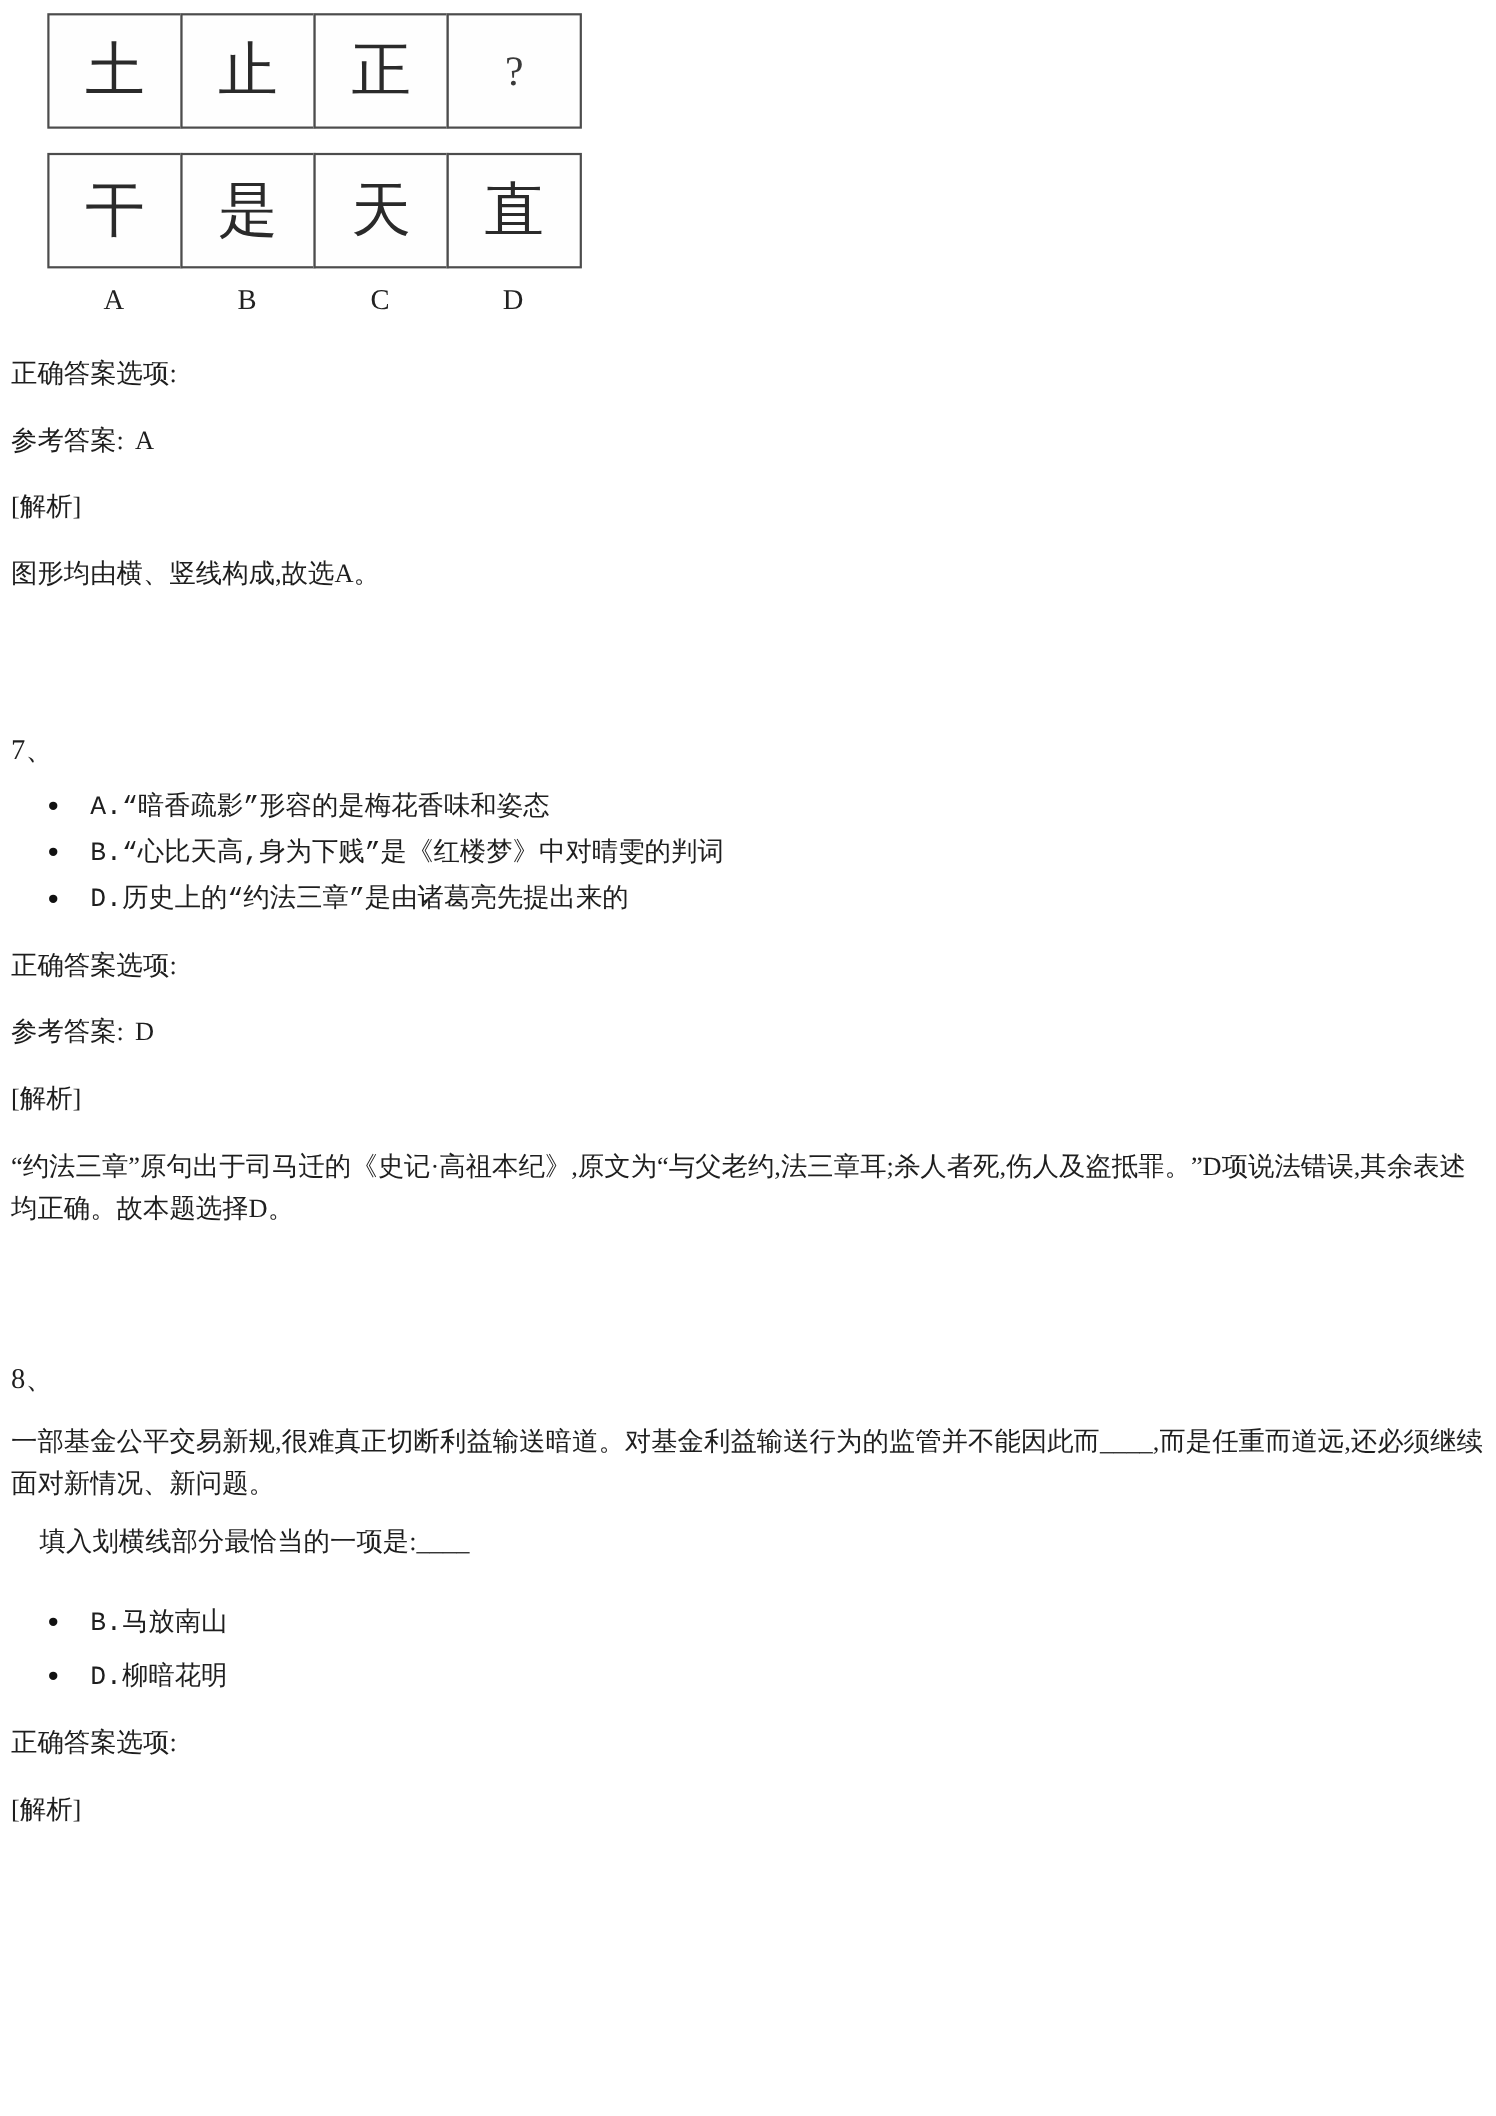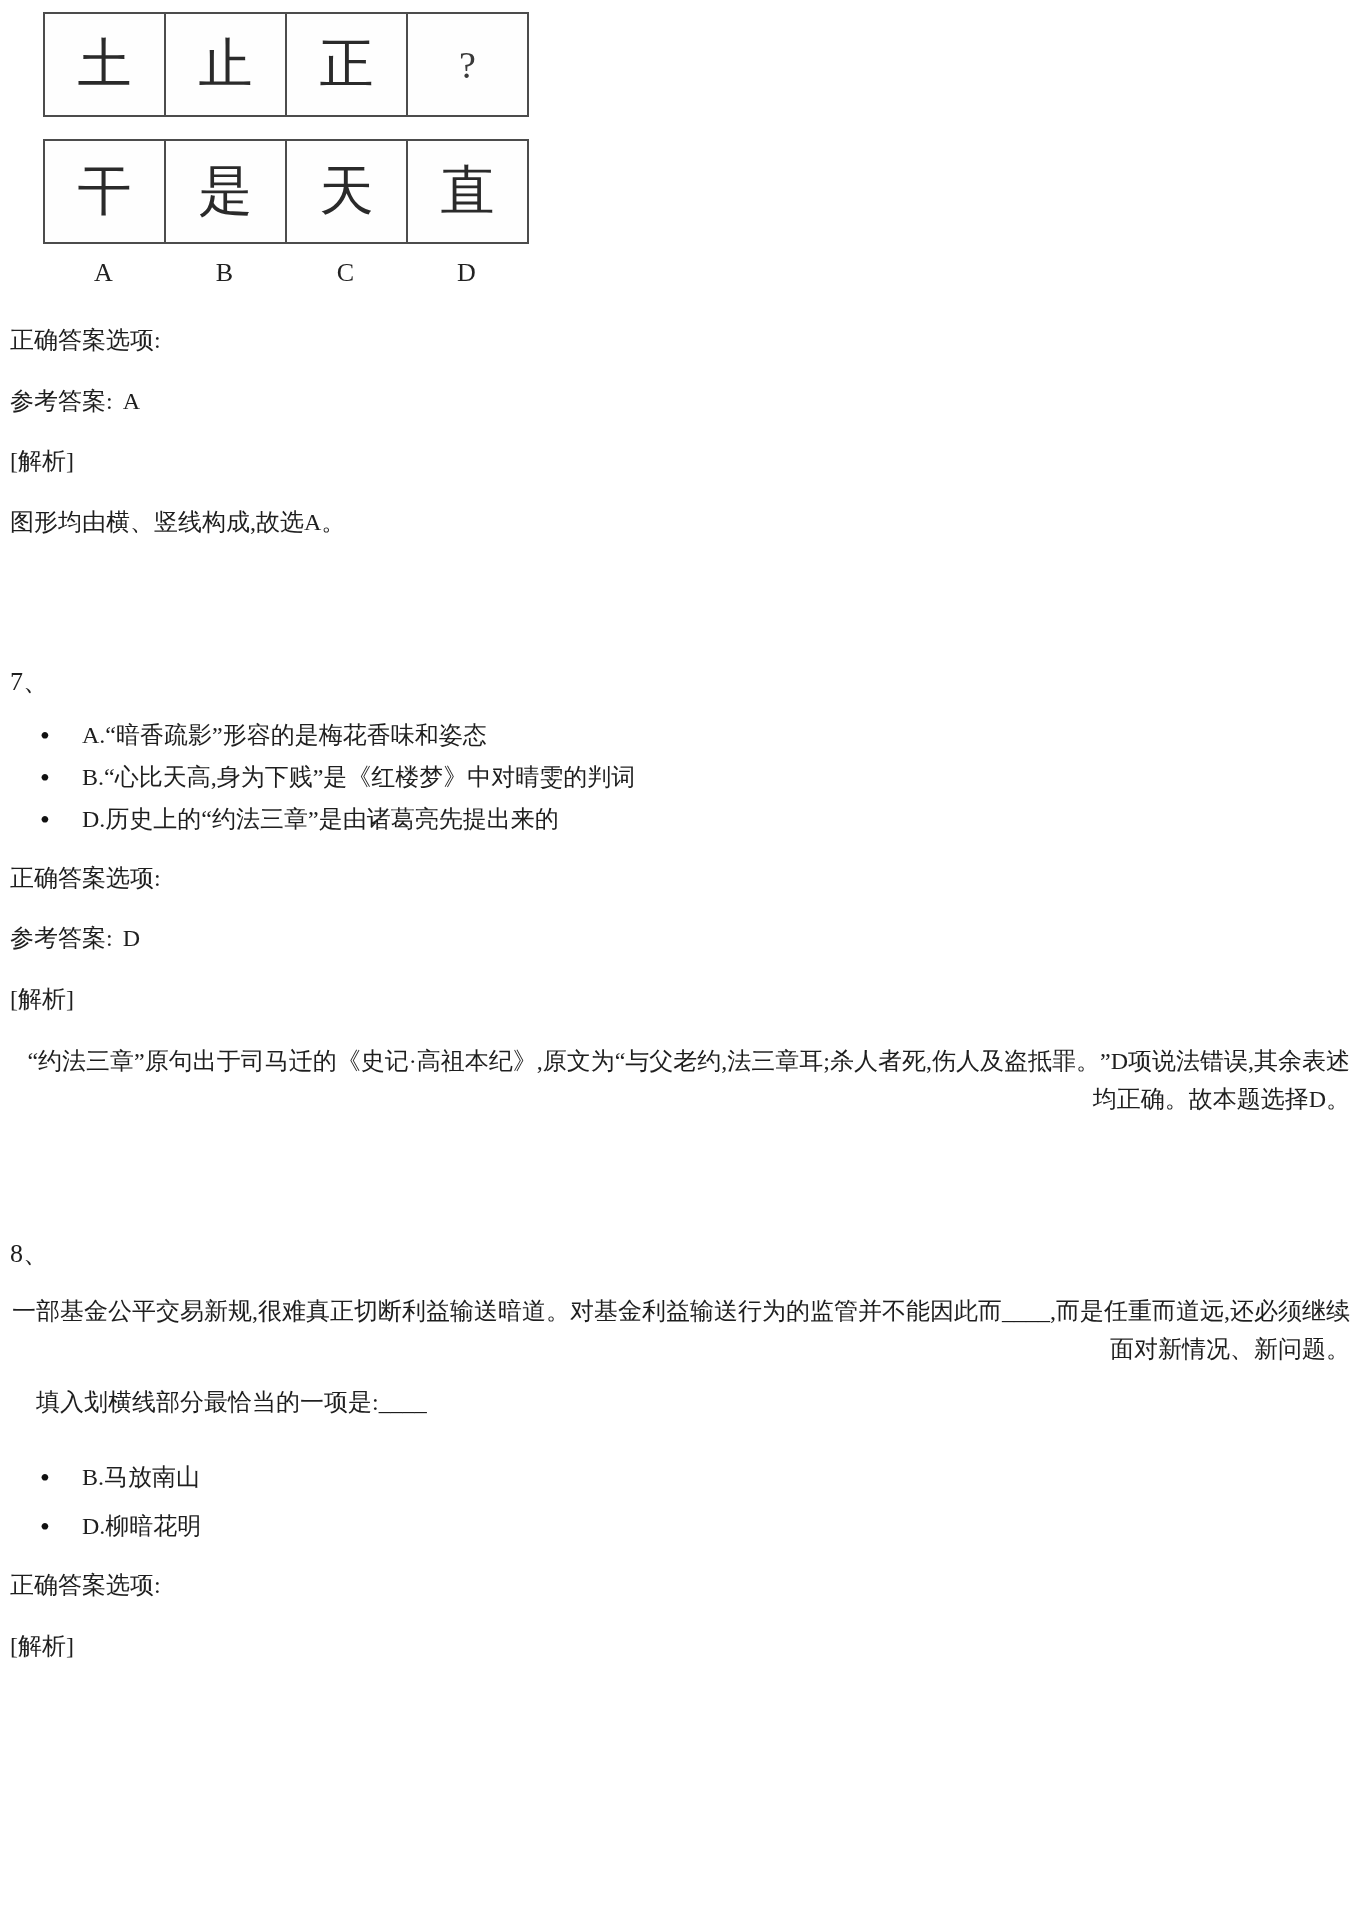--- a/index.html
+++ b/index.html
@@ -46,34 +46,34 @@
     color: #222;
   }
   
   .line {
     margin: 0 0 27px 0;
     line-height: 1.4;
   }
   .wrap {
     line-height: 1.58;
     margin: 0 0 27px 0;
-    text-align: right;
   }
   .qnum {
     font-size: 26px;
     margin: 0 0 22px 0;
     line-height: 1.3;
   }
   .sec-q7 { margin-top: 126px; }
   .sec-q8 { margin-top: 118px; }
   .ans-val { margin-left: 10px; }
   ul.options {
     list-style: none;
     margin: 22px 0 28px 0;
     padding: 0;
+    font-family: Liberation Mono, monospace;
   }
   ul.options li {
     position: relative;
     padding-left: 72px;
     margin-bottom: 13px;
     line-height: 1.2;
   }
   ul.options li::before {
     content: "\2022";
     position: absolute;

